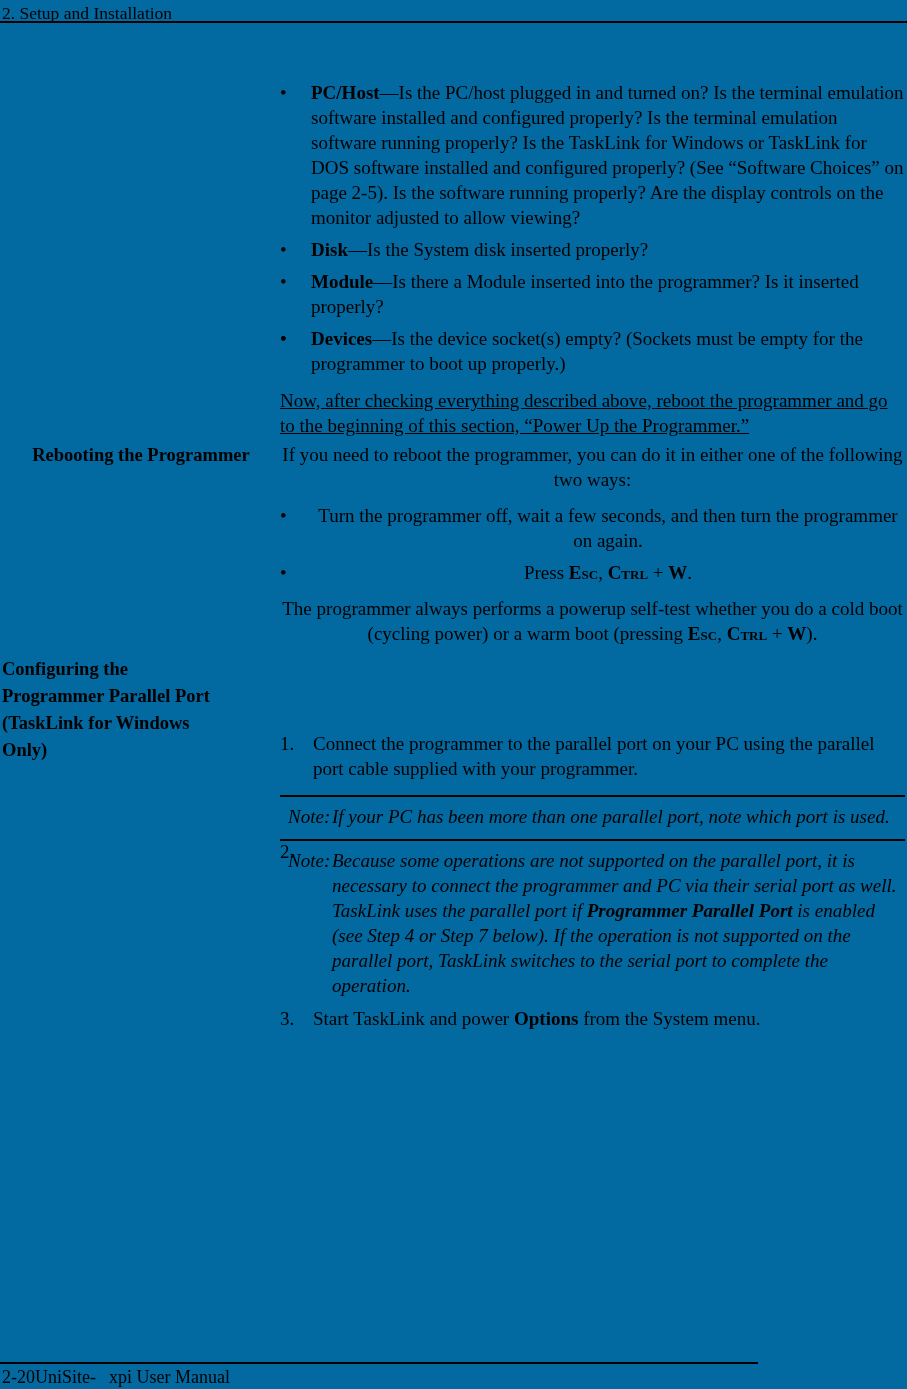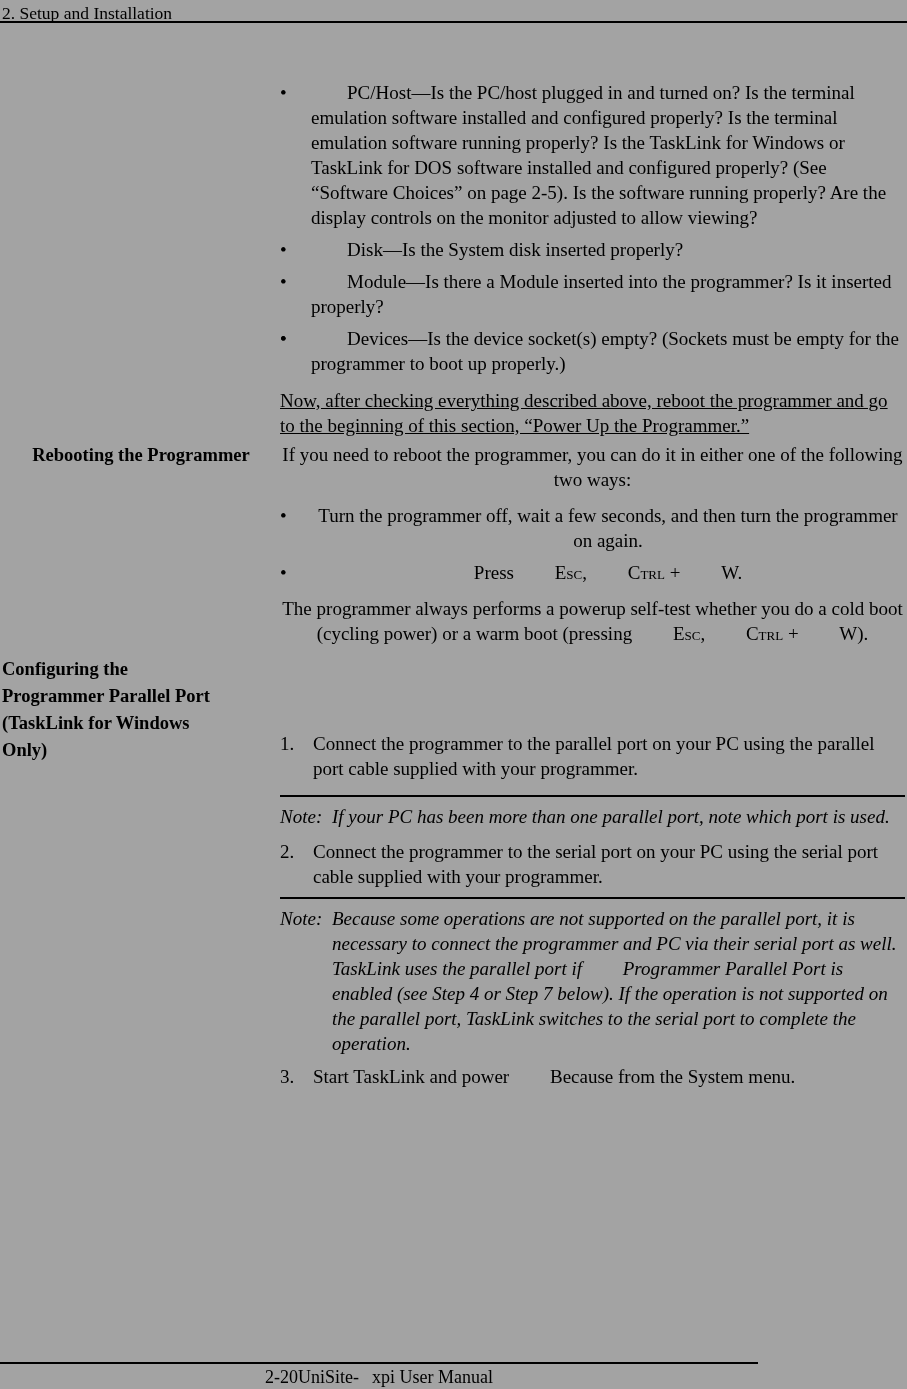--- a/index.html
+++ b/index.html
@@ -1,30 +1,30 @@
 <!DOCTYPE html>
 <html><head>
 <meta charset="utf-8">
 <style>
   html,body{margin:0;padding:0;background:#e8e8e8;}
   .page{
     position:relative;
     width:907px;height:1389px;
-    background:#a3a3a3;color:#000000;
+    background:#0369a1;color:#000000;
     font-family:"Liberation Serif",serif;
     font-size:19px;line-height:25px;
     overflow:hidden;
     margin:0 auto;
   }
   
   .header{position:absolute;top:0;left:0;width:907px;height:21px;border-bottom:2px solid #000;}
   .header-title{display:inline-block;padding-left:2px;font-size:17.5px;line-height:20px;}
   
   .footer{position:absolute;top:1362px;left:0;width:758px;border-top:2px solid #000;
-          display:flex;justify-content:center;padding-top:2px;font-size:18px;line-height:22px;}
+          display:flex;justify-content:flex-start;padding-top:2px;font-size:18px;line-height:22px;}
   .footer .left{padding-left:2px;}
   .footer .right{padding-right:2px;}
   
   .main{position:absolute;top:80px;left:0;width:905px;}
   .row{display:flex;align-items:flex-start;}
   .row-heading{
     width:280px;flex:none;box-sizing:border-box;padding-left:2px;
     font-weight:bold;font-size:18.5px;line-height:27px;white-space:pre-line;
   }
   .row-content{width:625px;flex:none;box-sizing:border-box;}
@@ -33,23 +33,23 @@
   .bullets li{position:relative;padding-left:31px;}
   .bullets li + li{margin-top:7px;}
   .marker{position:absolute;left:0;top:0;}
   
   .para{margin:0;}
   
   .step{position:relative;padding-left:33px;}
   .step-num{position:absolute;left:0;top:0;}
   
   .note{border-top:2px solid #000;font-style:italic;position:relative;padding-left:52px;padding-top:7px;}
-  .note-label{position:absolute;left:0;top:7px;text-align:right;}
+  .note-label{position:absolute;left:8px;top:7px;text-align:right;}
   
-  .b{font-weight:normal;margin-left:36px;}
+  .b{font-weight:bold;}
   .i{margin-left:13px;}
   .sc{font-variant:small-caps;}
   
   .mt2{margin-top:2px;}  .mt4{margin-top:4px;text-align:center;}
   .mt8{margin-top:8px;}  .mt10{margin-top:10px;} .mt11{margin-top:11px;}
   .mt12{margin-top:12px;text-decoration:underline;} .mt14{margin-top:14px;}
   .pt26{padding-top:26px;} .pt75{padding-top:75px;}
 </style>
 </head>
 <body>
@@ -123,31 +123,30 @@
           <span><span>Connect the programmer to the parallel port on your PC using the parallel port cable supplied with your programmer.</span></span>
         </div>
 
         <div class="note mt14">
           <span class="note-label">Note:</span>
           <span><span>If your PC has been more than one parallel port, note which port is used.</span></span>
         </div>
 
         <div class="step mt10">
           <span class="step-num">2.</span>
-          <span><span>Connect the programmer to the serial port on your PC using the serial port cable supplied with your programmer.</span></span>
         </div>
 
         <div class="note mt8">
           <span class="note-label">Note:</span>
           <span><span>Because some operations are not supported on the parallel port, it is necessary to connect the programmer and PC via their serial port as well. TaskLink uses the parallel port if </span><span class="b">Programmer Parallel Port</span><span> is enabled (see Step 4 or Step 7 below). If the operation is not supported on the parallel port, TaskLink switches to the serial port to complete the operation.</span></span>
         </div>
 
         <div class="step mt8">
           <span class="step-num">3.</span>
-          <span><span>Start TaskLink and power </span><span class="b">Because</span><span> from the System menu.</span></span>
+          <span><span>Start TaskLink and power </span><span class="b">Options</span><span> from the System menu.</span></span>
         </div>
 
       </div>
     </div>
 
   </div>
 
   <div class="footer">
     <span class="left">2-20</span>
     <span class="right"><span>UniSite-</span><span class="i">xpi</span><span> User Manual</span></span>

